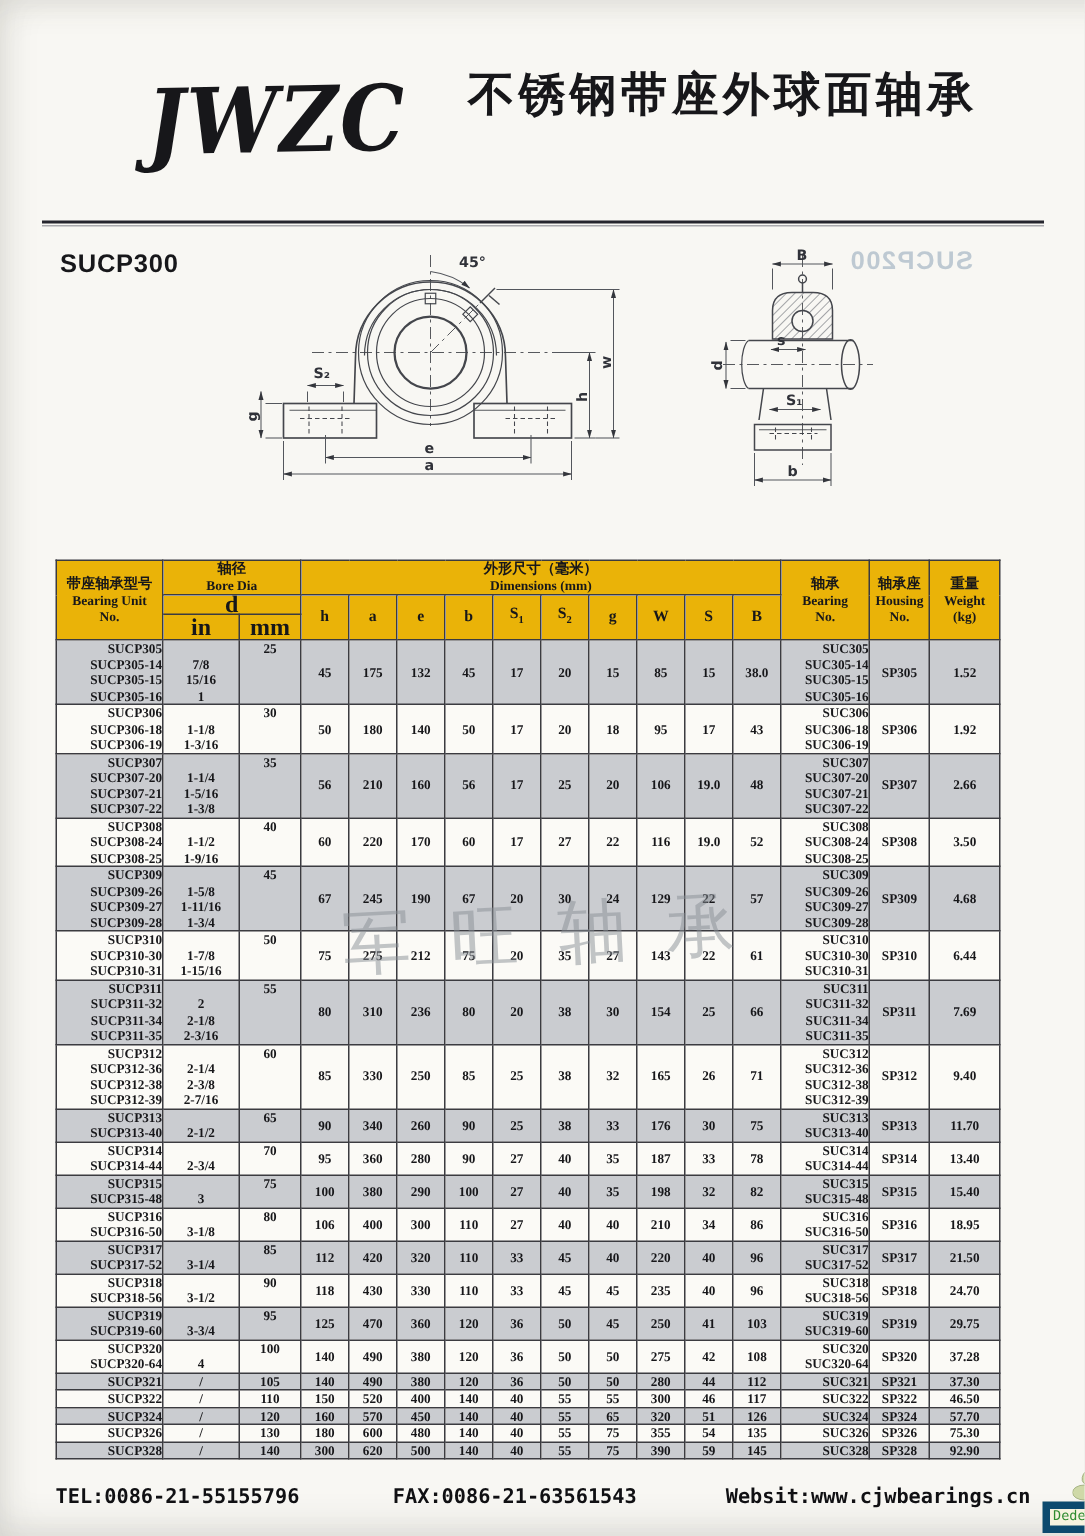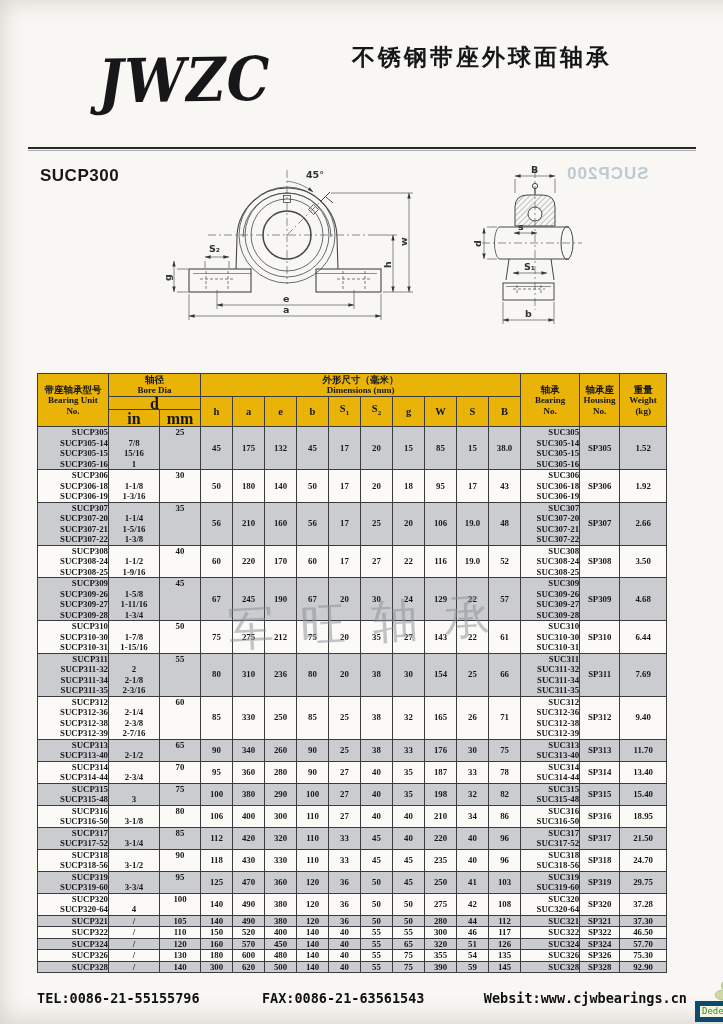--- a/index.html
+++ b/index.html
@@ -7,21 +7,21 @@
         font-family:"Liberation Serif",serif;color:#17171a;padding-left:44px;}
   .page::after{content:"";position:absolute;inset:0;pointer-events:none;
         box-shadow:inset 0 10px 18px rgba(60,60,55,.06), inset 0 -12px 20px rgba(60,60,55,.08),
                    inset 12px 0 20px rgba(60,60,55,.04), inset -12px 0 20px rgba(60,60,55,.04);}
 
   
   .hdr{position:absolute;top:38px;left:0;width:100%;height:110px;}
   .logo{position:absolute;left:98px;top:10px;font-family:"DejaVu Serif",serif;font-style:italic;
         font-weight:700;font-size:54px;letter-spacing:1px;transform:rotate(-1deg) scaleY(1.12);}
   .titles{position:absolute;left:272px;top:4px;width:420px;text-align:center;}
-  .title-cn{font-family:Liberation Sans, sans-serif;font-weight:900;font-size:23px;letter-spacing:3px;}
+  .title-cn{font-family:Liberation Sans, sans-serif;font-weight:900;font-size:31px;letter-spacing:3px;}
   .title-en{font-family:"DejaVu Serif",serif;font-weight:700;font-size:17px;letter-spacing:.5px;margin-top:3px;}
   .rule{position:absolute;top:147px;left:28px;width:668px;height:2px;background:#25252d;}
   .rule::after{content:"";position:absolute;top:3px;left:0;width:100%;height:1px;background:#a9a9ad;}
 
   .section-label{position:absolute;top:166px;left:40px;font-family:"Liberation Sans",sans-serif;
         font-weight:700;font-size:17px;letter-spacing:.5px;}
 
   .ghost{position:absolute;top:164px;left:566px;font-family:"Liberation Sans",sans-serif;
         font-weight:700;font-size:17px;letter-spacing:1px;color:#b4c2cd;opacity:.85;
         transform:scaleX(-1);}

